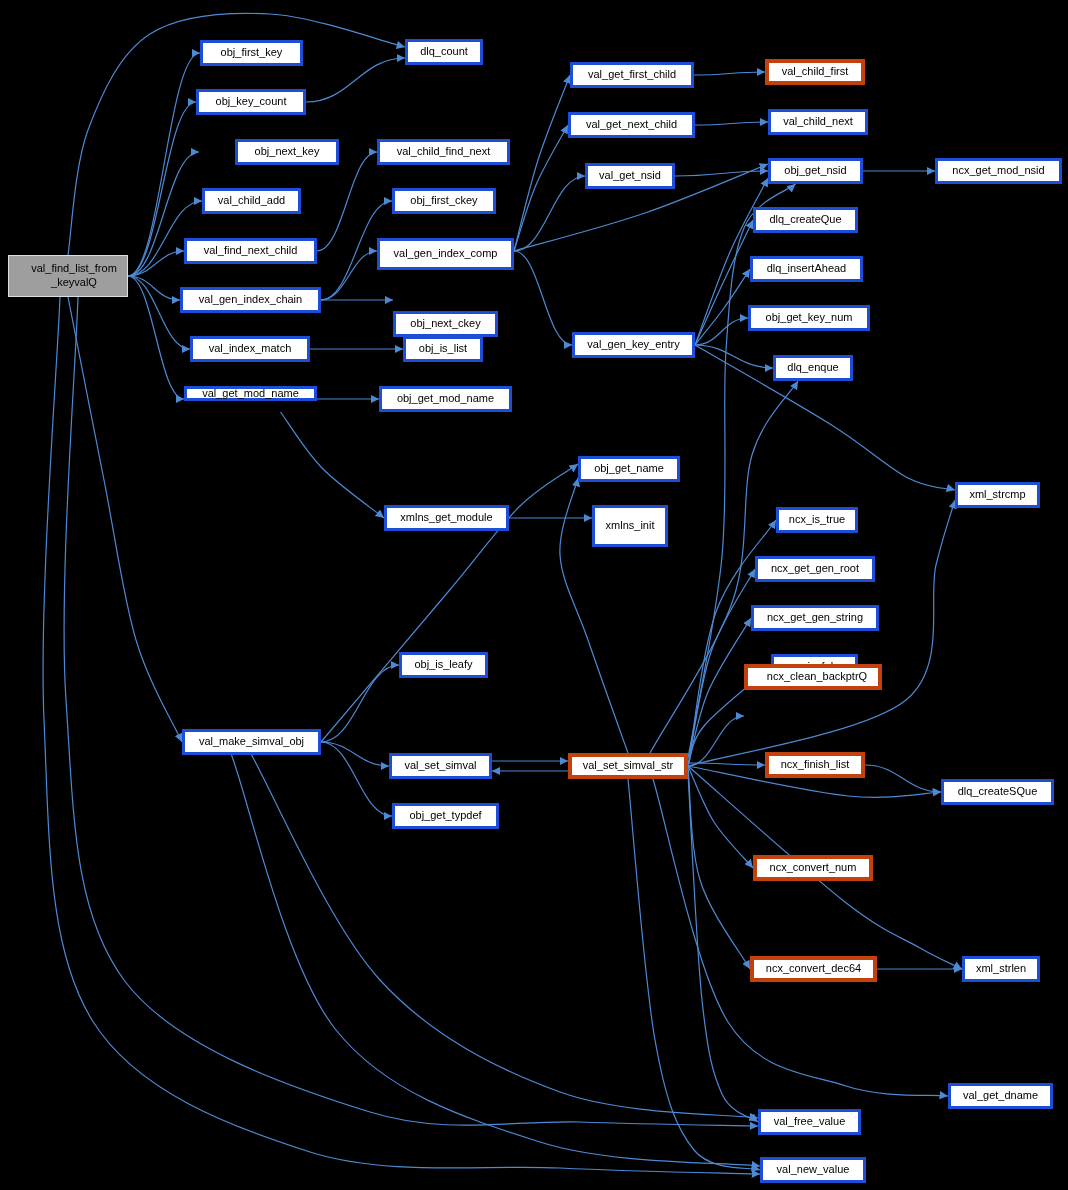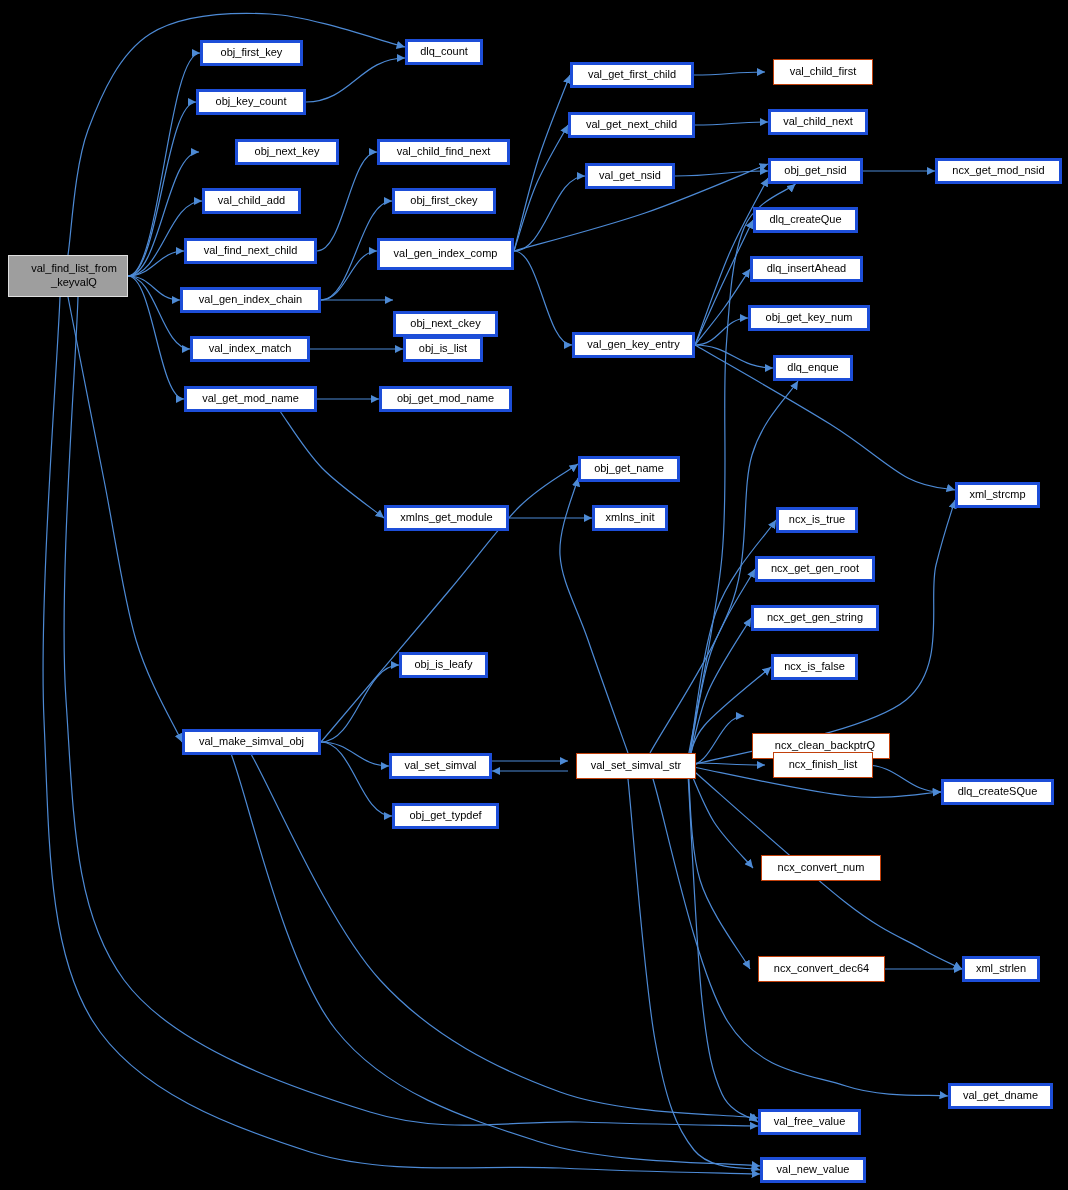--- a/index.html
+++ b/index.html
@@ -8,21 +8,21 @@
   #edge-layer{position:absolute;left:0;top:0;width:1068px;height:1190px;}
   .edge{fill:none;stroke:#4d8ad5;stroke-width:1.2;}
   #node-layer{position:absolute;left:0;top:0;width:100%;height:100%;}
   .node{
     position:absolute;box-sizing:border-box;
     display:flex;align-items:center;justify-content:center;
     background:#ffffff;color:#000000;border:3px solid #1d4ed8;
     font-size:11px;line-height:1.25;text-align:center;white-space:pre-line;
     cursor:pointer;
   }
-  .node.red{border:1px solid #c2410c;margin-left:8px;}
+  .node.red{border:4px solid #c2410c;}
   .node.focus{background:#9e9e9e;border:1px solid #dedede;padding-left:12px;}
 </style>
 </head>
 <body>
 
 <div id="canvas">
   <svg id="edge-layer" xmlns="http://www.w3.org/2000/svg" viewBox="0 0 1068 1190" width="1068" height="1190">
       <defs>
         <marker id="arrow" viewBox="0 0 10 10" refX="10" refY="5" markerWidth="7" markerHeight="7" orient="auto">
           <path d="M0,0 L10,5 L0,10 z" fill="#4d8ad5"></path>
@@ -101,44 +101,44 @@
       <div class="node" style="left: 199px; top: 139px; width: 104px; height: 26px; margin-left: 36px;">obj_next_key</div>
       <div class="node" style="left: 377px; top: 139px; width: 133px; height: 26px;">val_child_find_next</div>
       <div class="node" style="left: 202px; top: 188px; width: 99px; height: 26px;">val_child_add</div>
       <div class="node" style="left: 392px; top: 188px; width: 104px; height: 26px;">obj_first_ckey</div>
       <div class="node" style="left: 184px; top: 238px; width: 133px; height: 26px;">val_find_next_child</div>
       <div class="node" style="left: 377px; top: 238px; width: 137px; height: 32px;">val_gen_index_comp</div>
       <div class="node" style="left: 180px; top: 287px; width: 141px; height: 26px;">val_gen_index_chain</div>
       <div class="node" style="left: 393px; top: 287px; width: 105px; height: 26px; margin-top: 24px;">obj_next_ckey</div>
       <div class="node" style="left: 190px; top: 336px; width: 120px; height: 26px;">val_index_match</div>
       <div class="node" style="left: 403px; top: 336px; width: 80px; height: 26px;">obj_is_list</div>
-      <div class="node" style="left: 184px; top: 386px; width: 133px; height: 26px;">val_get_mod_name</div>
+      <div class="node" style="left: 184px; top: 386px; width: 133px; height: 15px;">val_get_mod_name</div>
       <div class="node" style="left: 379px; top: 386px; width: 133px; height: 26px;">obj_get_mod_name</div>
       <div class="node" style="left: 570px; top: 62px; width: 124px; height: 26px;">val_get_first_child</div>
       <div class="node red" style="left: 765px; top: 59px; width: 100px; height: 26px;">val_child_first</div>
       <div class="node" style="left: 568px; top: 112px; width: 127px; height: 26px;">val_get_next_child</div>
       <div class="node" style="left: 768px; top: 109px; width: 100px; height: 26px;">val_child_next</div>
       <div class="node" style="left: 585px; top: 163px; width: 90px; height: 26px;">val_get_nsid</div>
       <div class="node" style="left: 768px; top: 158px; width: 95px; height: 26px;">obj_get_nsid</div>
       <div class="node" style="left: 935px; top: 158px; width: 127px; height: 26px;">ncx_get_mod_nsid</div>
       <div class="node" style="left: 753px; top: 207px; width: 105px; height: 26px;">dlq_createQue</div>
       <div class="node" style="left: 750px; top: 256px; width: 113px; height: 26px;">dlq_insertAhead</div>
       <div class="node" style="left: 748px; top: 305px; width: 122px; height: 26px;">obj_get_key_num</div>
       <div class="node" style="left: 572px; top: 332px; width: 123px; height: 26px;">val_gen_key_entry</div>
       <div class="node" style="left: 773px; top: 355px; width: 80px; height: 26px;">dlq_enque</div>
       <div class="node" style="left: 578px; top: 456px; width: 102px; height: 26px;">obj_get_name</div>
       <div class="node" style="left: 384px; top: 505px; width: 125px; height: 26px;">xmlns_get_module</div>
-      <div class="node" style="left: 592px; top: 505px; width: 76px; height: 26px;">xmlns_init</div>
+      <div class="node" style="left: 592px; top: 505px; width: 76px; height: 42px;">xmlns_init</div>
       <div class="node" style="left: 955px; top: 482px; width: 85px; height: 26px;">xml_strcmp</div>
       <div class="node" style="left: 776px; top: 507px; width: 82px; height: 26px;">ncx_is_true</div>
       <div class="node" style="left: 755px; top: 556px; width: 120px; height: 26px;">ncx_get_gen_root</div>
       <div class="node" style="left: 751px; top: 605px; width: 128px; height: 26px;">ncx_get_gen_string</div>
       <div class="node" style="left: 771px; top: 654px; width: 87px; height: 26px;">ncx_is_false</div>
       <div class="node" style="left: 399px; top: 652px; width: 89px; height: 26px;">obj_is_leafy</div>
-      <div class="node red" style="left: 744px; top: 733px; width: 138px; height: 26px; padding-left: 8px;">ncx_clean_backptrQ</div>
+      <div class="node red" style="left: 744px; top: 664px; width: 138px; height: 26px; padding-left: 8px;">ncx_clean_backptrQ</div>
       <div class="node" style="left: 182px; top: 729px; width: 139px; height: 26px;">val_make_simval_obj</div>
       <div class="node" style="left: 389px; top: 753px; width: 103px; height: 26px;">val_set_simval</div>
       <div class="node red" style="left: 568px; top: 753px; width: 120px; height: 26px;">val_set_simval_str</div>
       <div class="node red" style="left: 765px; top: 752px; width: 100px; height: 26px;">ncx_finish_list</div>
       <div class="node" style="left: 941px; top: 779px; width: 113px; height: 26px;">dlq_createSQue</div>
       <div class="node" style="left: 392px; top: 803px; width: 107px; height: 26px;">obj_get_typdef</div>
       <div class="node red" style="left: 753px; top: 855px; width: 120px; height: 26px;">ncx_convert_num</div>
       <div class="node red" style="left: 750px; top: 956px; width: 127px; height: 26px;">ncx_convert_dec64</div>
       <div class="node" style="left: 962px; top: 956px; width: 78px; height: 26px;">xml_strlen</div>
       <div class="node" style="left: 948px; top: 1083px; width: 105px; height: 26px;">val_get_dname</div>

